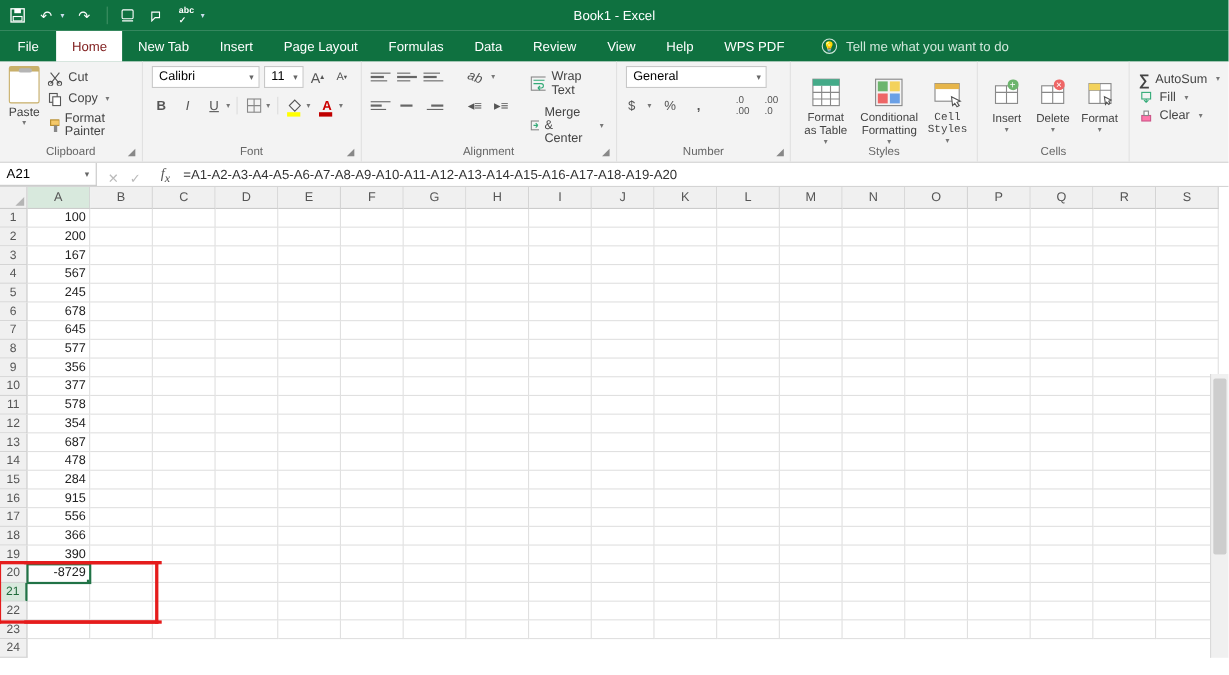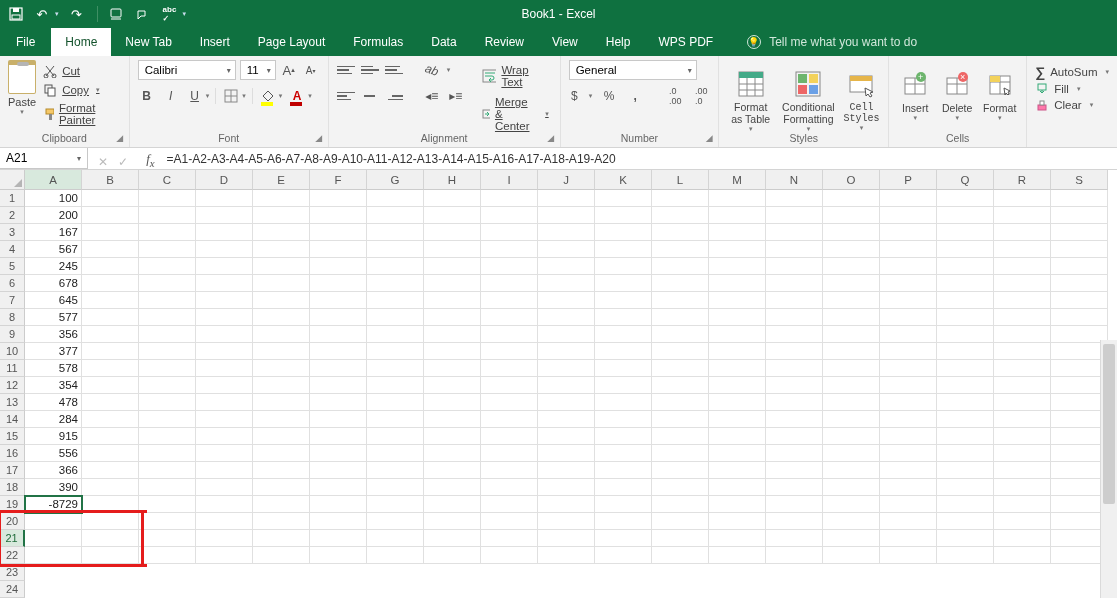--- a/index.html
+++ b/index.html
@@ -5,32 +5,32 @@
   * { box-sizing: border-box; margin: 0; padding: 0; }
   body { font-family: "Segoe UI", Tahoma, sans-serif; font-size: 12px; background: #fff; overflow: hidden; width: 1117px; height: 614px; position: relative; }
   .titlebar { background: #0f7140; height: 28px; display: flex; align-items: center; color: #fff; position: relative; }
   .qat { display: flex; align-items: center; gap: 10px; padding-left: 8px; height: 100%; }
   .qat .ico { width: 16px; height: 16px; display: inline-flex; align-items: center; justify-content: center; color: #fff; font-size: 13px; cursor: pointer; }
   .qat .drop { font-size: 7px; margin-left: -5px; color: #cde; cursor: pointer; }
   .title-center { position: absolute; left: 50%; transform: translateX(-50%); font-size: 12px; color: #fff; }
   .menubar { background: #0f7140; height: 28px; display: flex; align-items: stretch; color: #fff; }
   .menu-tab { padding: 0 14px; display: flex; align-items: center; font-size: 12px; cursor: pointer; }
   .menu-tab.file { padding: 0 16px; }
-  .menu-tab.active { background: #fff; color: #14532d; }
+  .menu-tab.active { background: #fff; color: #7f1d1d; }
   .tellme { display: flex; align-items: center; gap: 8px; padding-left: 20px; color: #d0e7da; font-size: 12px; }
   .tellme .bulb { width: 14px; height: 14px; border: 1.2px solid #d0e7da; border-radius: 50%; display: inline-flex; align-items: center; justify-content: center; font-size: 9px; }
   .ribbon { background: #f3f3f3; border-bottom: 1px solid #d4d4d4; height: 92px; display: flex; position: relative; }
   .group { border-right: 1px solid #e1e1e1; padding: 4px 8px 0 8px; display: flex; flex-direction: column; position: relative; }
   .group-label { text-align: center; font-size: 10.5px; color: #666; position: absolute; bottom: 3px; left: 0; right: 0; }
   .group-dlg { position: absolute; right: 3px; bottom: 3px; width: 12px; height: 12px; font-size: 9px; color: #888; cursor: pointer; display: flex; align-items: center; justify-content: center; }
   .clip-group { width: 142px; }
   .big-btn { display: flex; flex-direction: column; align-items: center; font-size: 11px; color: #444; cursor: pointer; }
   .clip-row { display: flex; gap: 4px; }
   .clip-right { display: flex; flex-direction: column; gap: 1px; padding-top: 2px; }
-  .clip-item { display: flex; align-items: center; gap: 5px; font-size: 11.5px; color: #444; cursor: pointer; padding: 2px 3px; text-decoration: underline; }
+  .clip-item { display: flex; align-items: center; gap: 5px; font-size: 11.5px; color: #444; cursor: pointer; padding: 2px 3px; }
   .paste-ico { width: 28px; height: 34px; background: linear-gradient(#fff,#fff); border: 1px solid #c9b06a; border-top: 5px solid #c9b06a; border-radius: 2px; position: relative; margin-bottom: 2px; }
   .paste-ico::after { content:""; position:absolute; top:-3px; left:8px; width:12px; height:4px; background:#b5b5b5; border-radius:2px;}
   .font-group { width: 208px; }
   .ctl-row { display: flex; align-items: center; gap: 4px; margin-bottom: 6px; }
   .combo { border: 1px solid #c8c8c8; background: #fff; font-size: 11.5px; height: 20px; display: flex; align-items: center; padding: 0 4px 0 6px; cursor: pointer; }
   .combo .caret { margin-left: auto; font-size: 8px; color: #666; padding-left: 4px;}
   .mini-btn { width: 18px; height: 20px; display: inline-flex; align-items: center; justify-content: center; color: #555; cursor: pointer; font-size: 12px; }
   .btn-row2 { display: flex; align-items: center; gap: 6px; }
   .fb { font-weight: bold; } .fi { font-style: italic; } .fu { text-decoration: underline; }
   .color-swatch { width: 14px; height: 4px; margin-top: 10px; }
@@ -728,20 +728,41 @@
             <div class="cell" style="width: 57px;"></div>
             <div class="cell" style="width: 57px;"></div>
             <div class="cell" style="width: 57px;"></div>
             <div class="cell" style="width: 57px;"></div>
             <div class="cell" style="width: 57px;"></div>
             <div class="cell" style="width: 57px;"></div>
             <div class="cell" style="width: 57px;"></div>
             <div class="cell" style="width: 57px;"></div>
           </div>
           <div class="row">
+            <div class="cell" style="width: 57px;">687</div>
+            <div class="cell" style="width: 57px;"></div>
+            <div class="cell" style="width: 57px;"></div>
+            <div class="cell" style="width: 57px;"></div>
+            <div class="cell" style="width: 57px;"></div>
+            <div class="cell" style="width: 57px;"></div>
+            <div class="cell" style="width: 57px;"></div>
+            <div class="cell" style="width: 57px;"></div>
+            <div class="cell" style="width: 57px;"></div>
+            <div class="cell" style="width: 57px;"></div>
+            <div class="cell" style="width: 57px;"></div>
+            <div class="cell" style="width: 57px;"></div>
+            <div class="cell" style="width: 57px;"></div>
+            <div class="cell" style="width: 57px;"></div>
+            <div class="cell" style="width: 57px;"></div>
+            <div class="cell" style="width: 57px;"></div>
+            <div class="cell" style="width: 57px;"></div>
+            <div class="cell" style="width: 57px;"></div>
+            <div class="cell" style="width: 57px;"></div>
+          </div>
+          <div class="row">
             <div class="cell" style="width: 57px;">478</div>
             <div class="cell" style="width: 57px;"></div>
             <div class="cell" style="width: 57px;"></div>
             <div class="cell" style="width: 57px;"></div>
             <div class="cell" style="width: 57px;"></div>
             <div class="cell" style="width: 57px;"></div>
             <div class="cell" style="width: 57px;"></div>
             <div class="cell" style="width: 57px;"></div>
             <div class="cell" style="width: 57px;"></div>
             <div class="cell" style="width: 57px;"></div>

